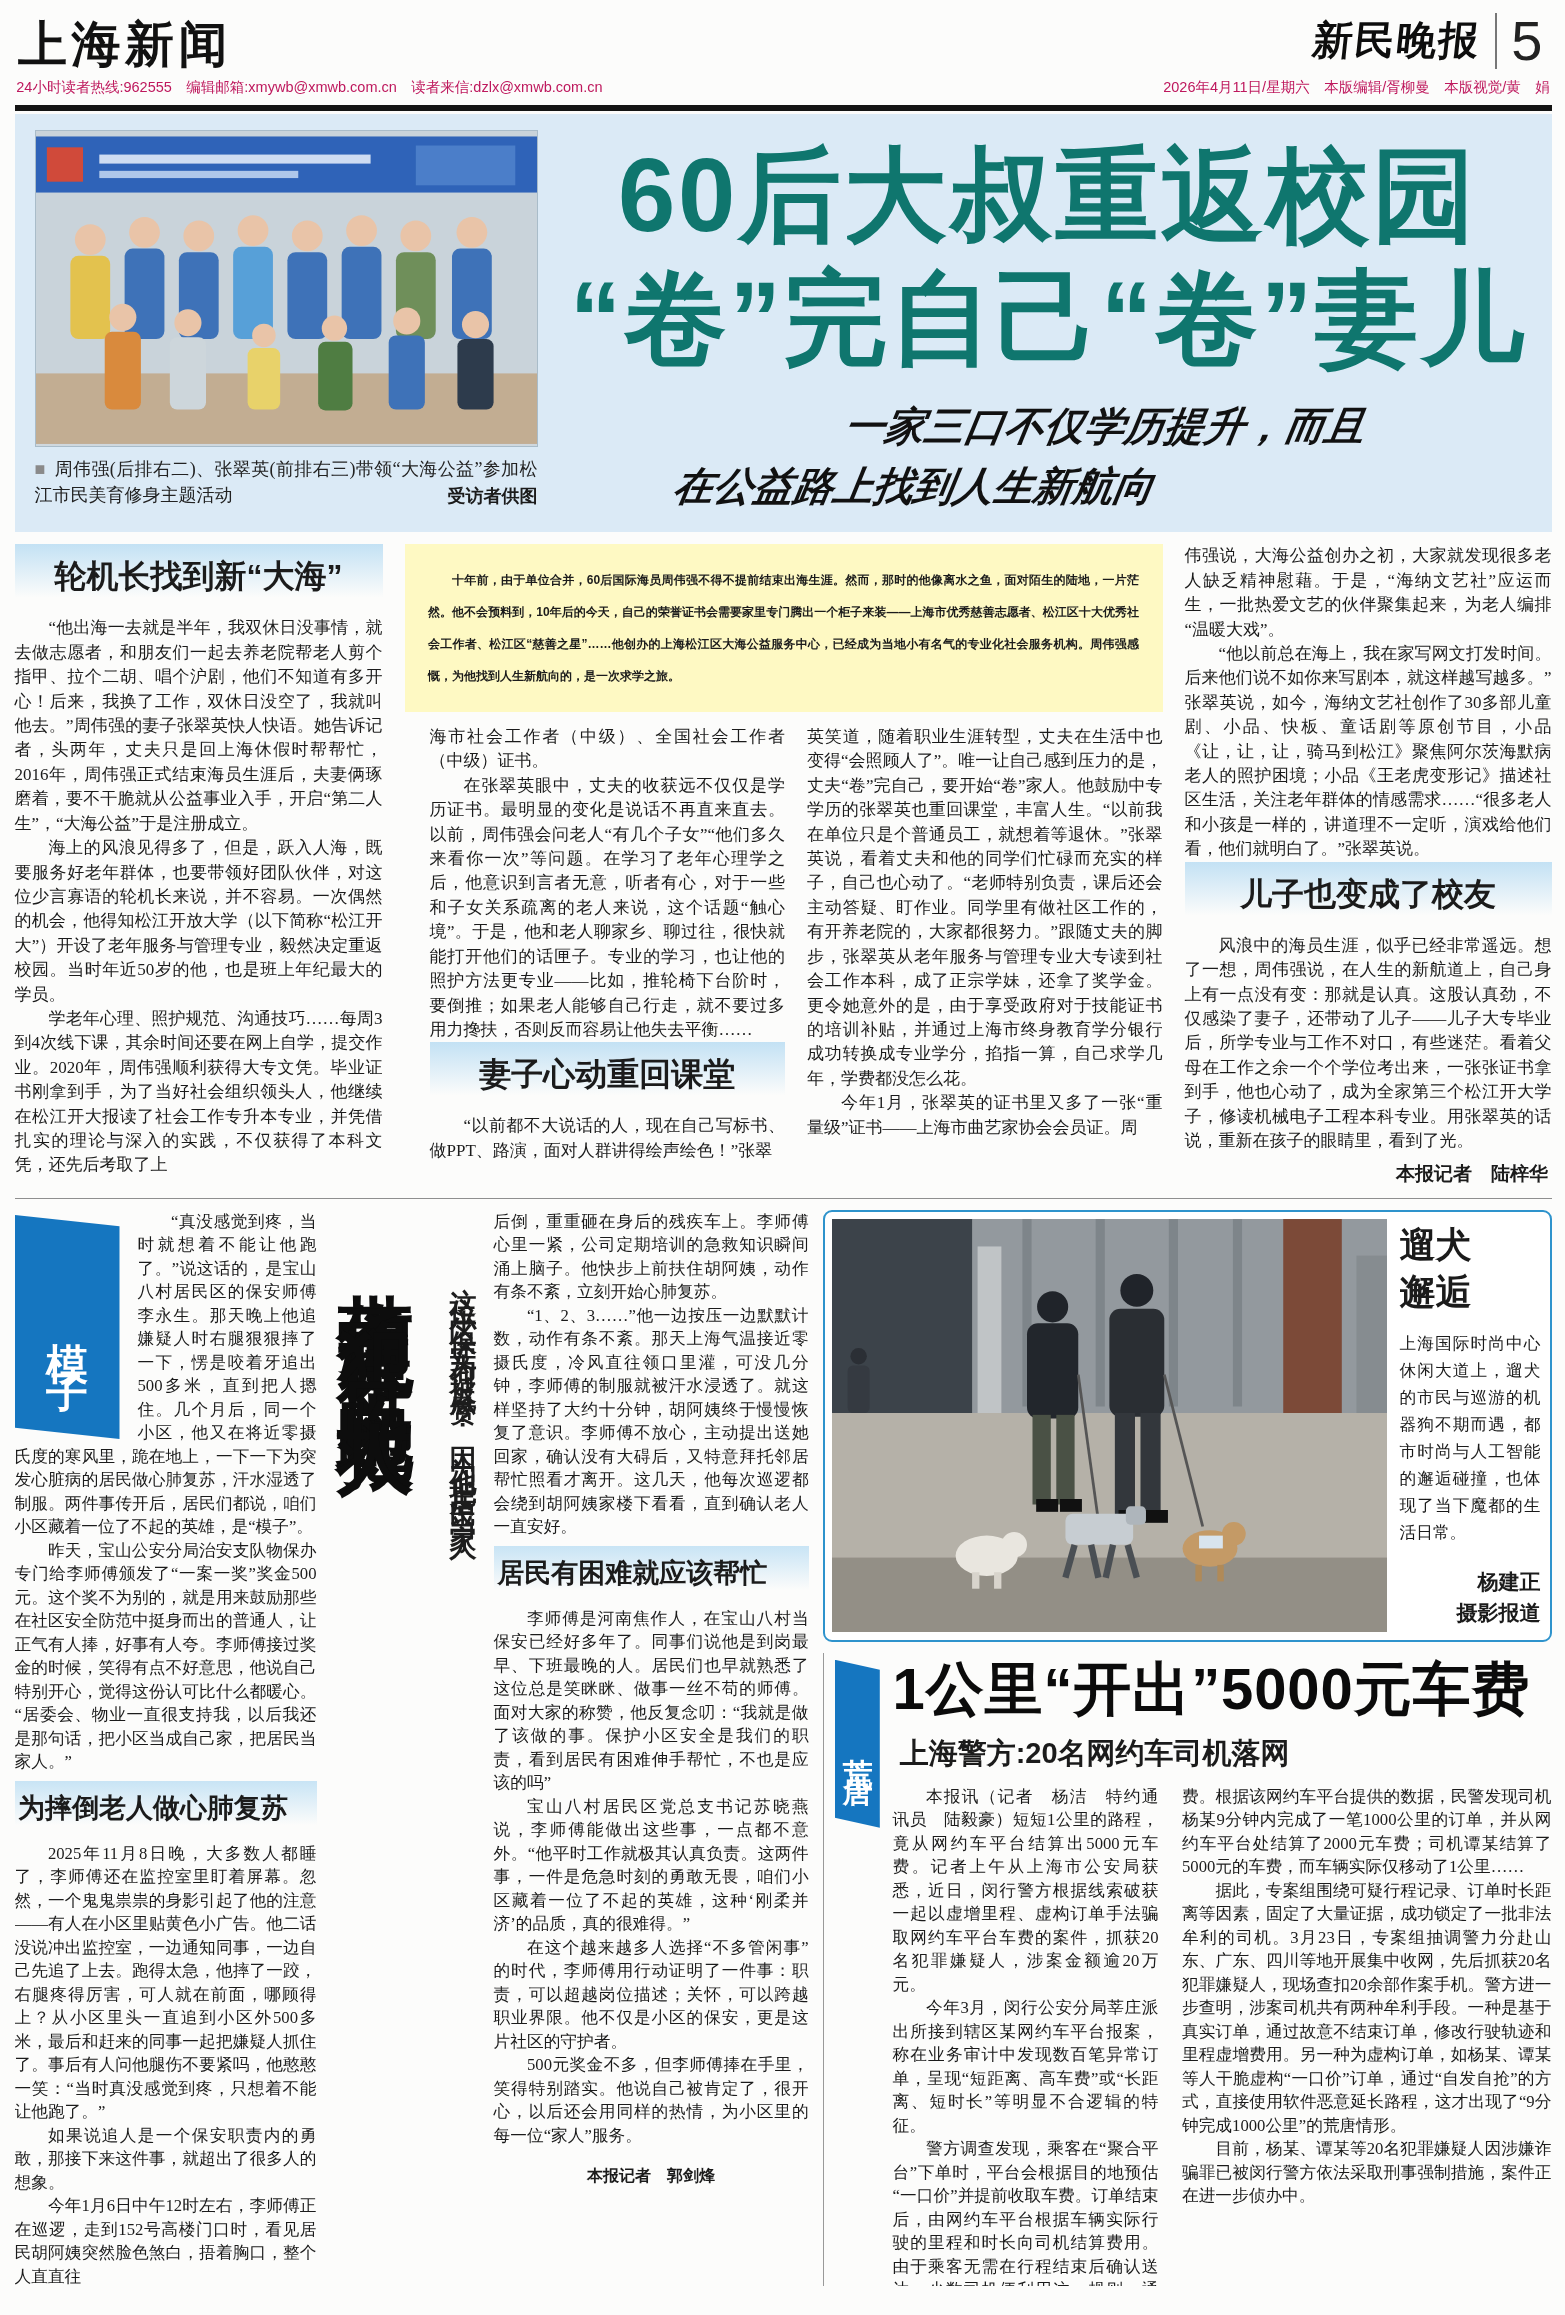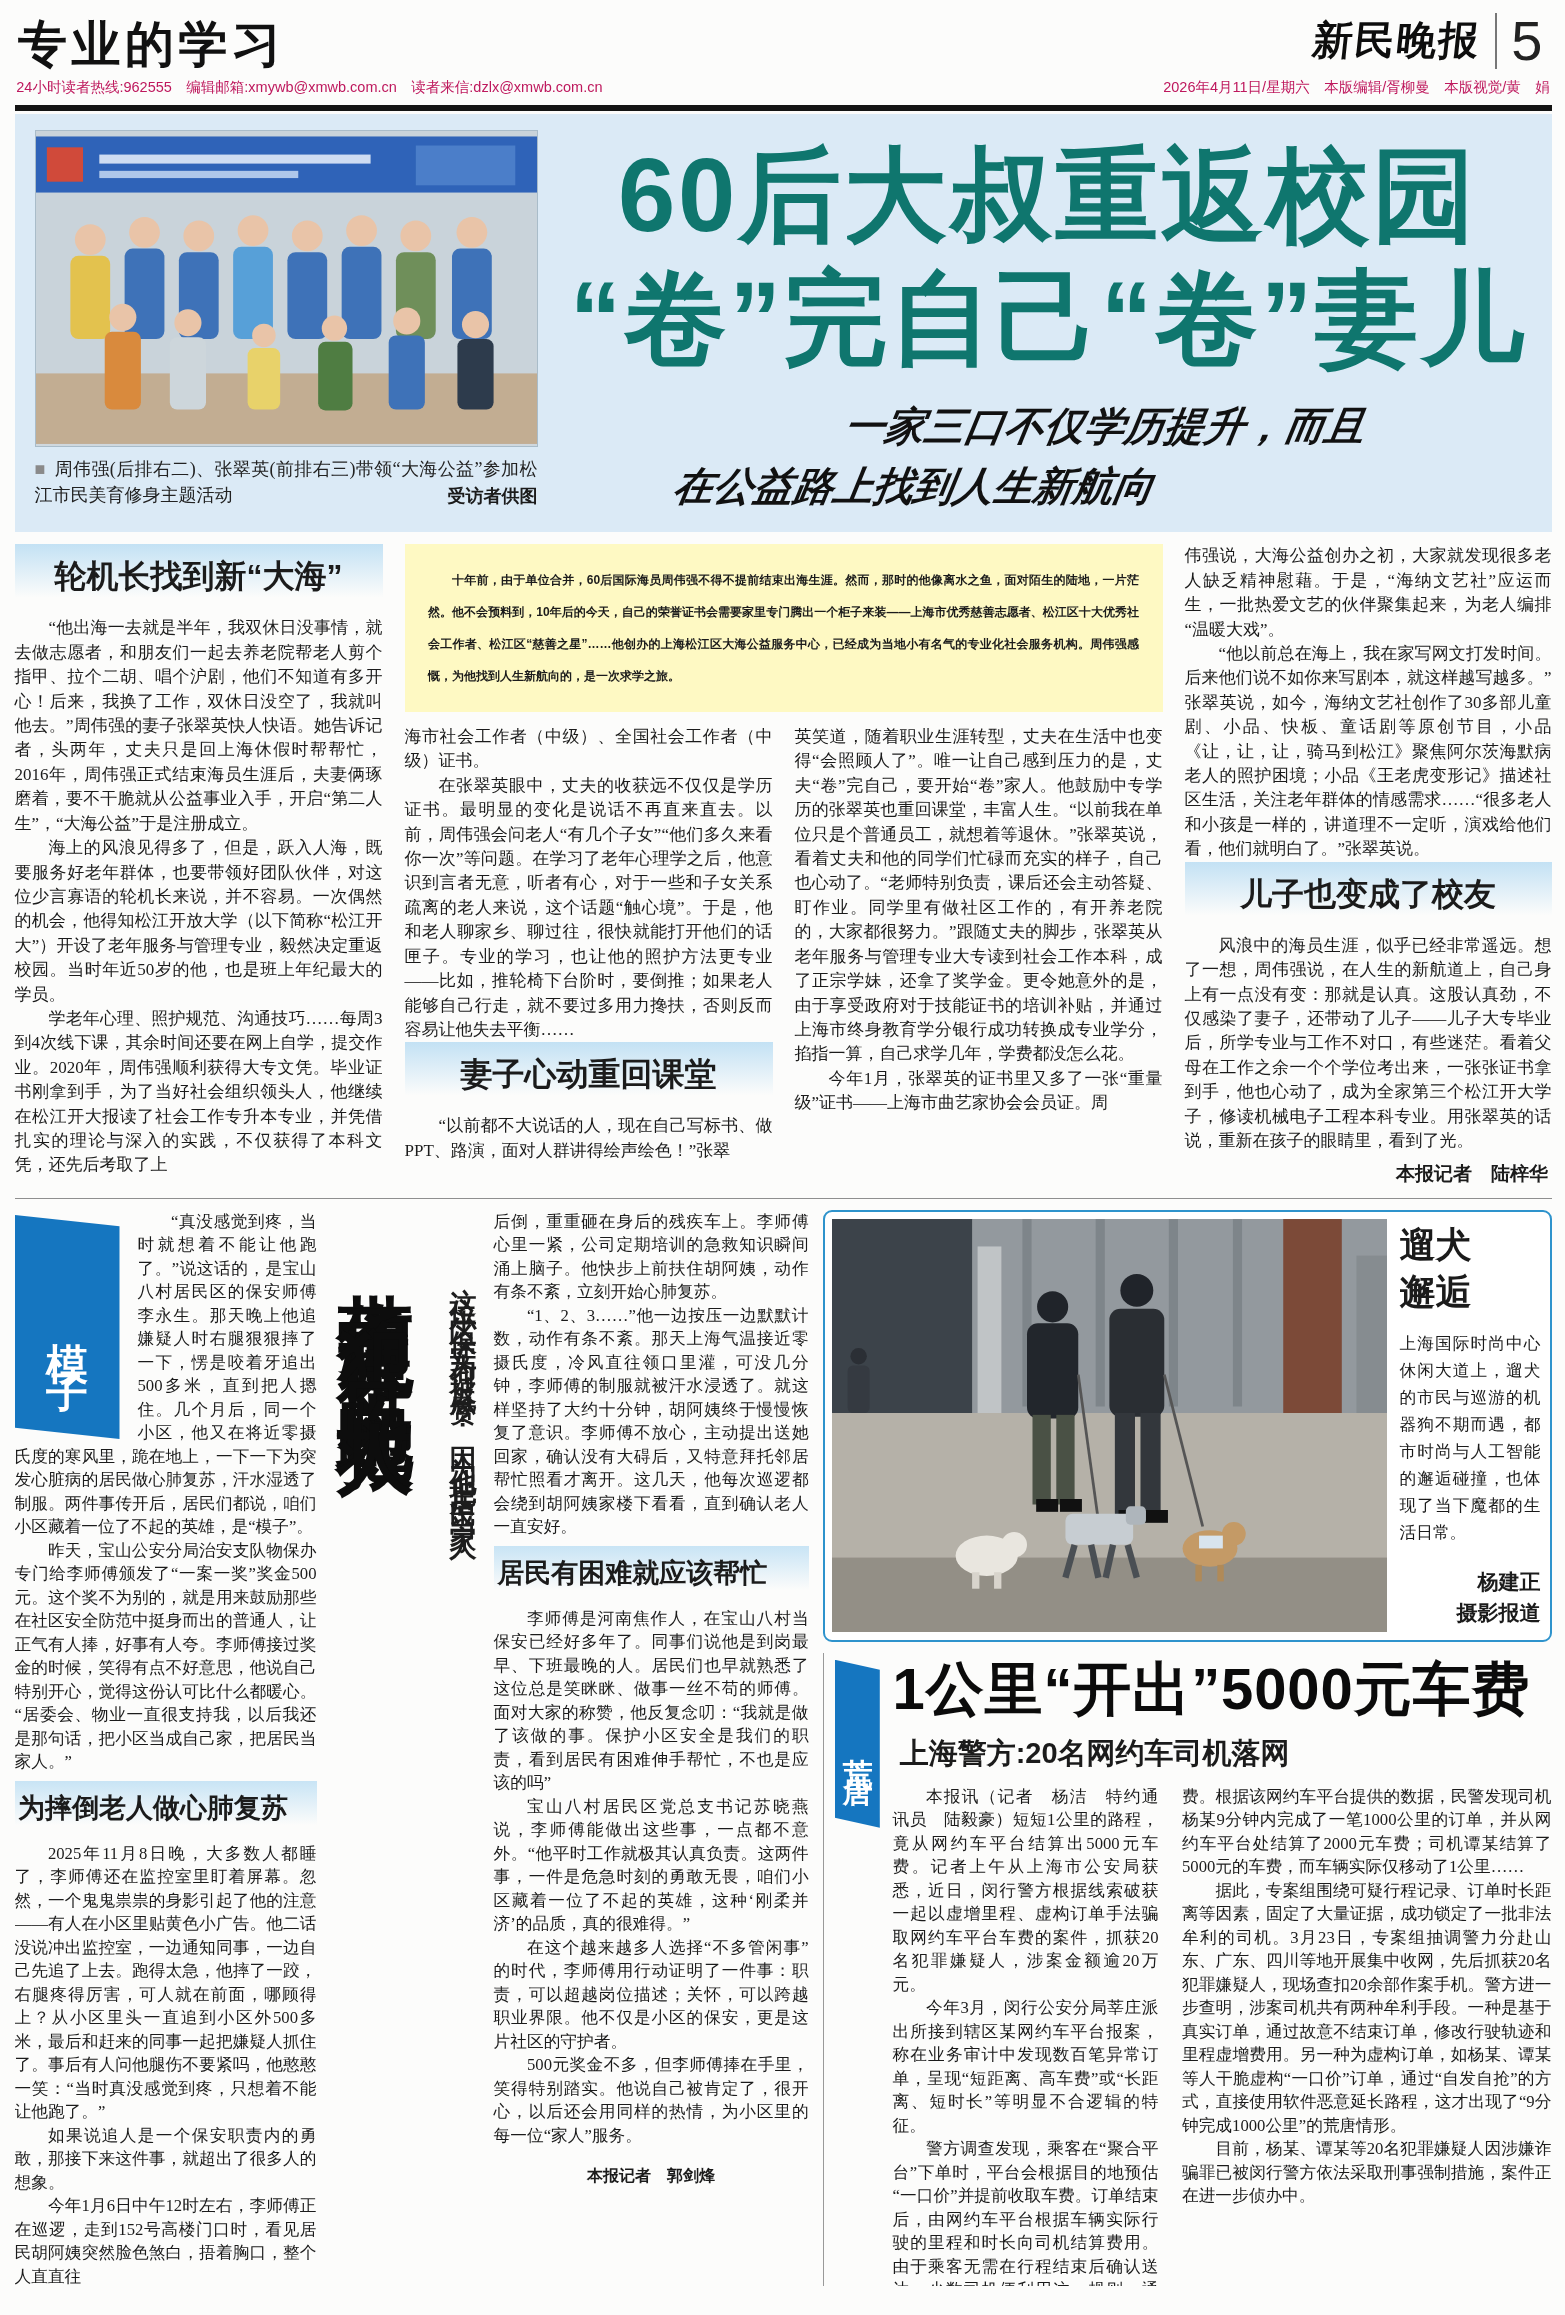--- a/index.html
+++ b/index.html
@@ -45,21 +45,21 @@
   .a1last{flex:1;min-width:0;}
   .sec-band{font-family:"Liberation Sans","DejaVu Sans",sans-serif;font-weight:700;font-size:32px;
        text-align:center;padding:11px 0 8.1px;margin-bottom:9px;
        background:linear-gradient(180deg,#c3e1f4 0%,rgba(255,255,255,0) 85%);}
   .body-text{font-size:17px;line-height:24.4px;text-align:justify;}
   .para{margin:0;text-indent:2em;}
   .para.cont{text-indent:0;}
   .intro{background:#fef9c3;padding:20px 23.5px;margin-bottom:12.7px;text-align:justify;
        font-family:"Liberation Sans","DejaVu Sans",sans-serif;font-weight:700;
        font-size:12px;line-height:32px;text-indent:2em;}
-  .twocol{display:flex;gap:22px;}
+  .twocol{display:flex;gap:22px;margin-left:25px;}
   .twocol>div{width:368px;min-width:0;}
   .byline{font-family:"Liberation Sans","DejaVu Sans",sans-serif;font-weight:700;font-size:19px;
        text-align:right;margin-top:7.2px;padding-right:3.6px;}
 
   
   .bottom{display:flex;gap:16.3px;margin-top:11px;height:1076px;overflow:hidden;}
   .guard{width:792px;flex:none;display:flex;gap:12.7px;}
   .gcol{width:302px;flex:none;min-width:0;}
   .gcol2{width:315px;flex:none;min-width:0;}
   .guard .body-text{font-size:16.7px;line-height:23.5px;}
@@ -103,21 +103,21 @@
   .tca{width:266px;flex:none;min-width:0;}
   .tcb{flex:1;min-width:0;}
   .taxi .body-text{font-size:16.7px;line-height:23.5px;}
 </style>
 </head>
 <body>
 
 <div class="page">
 
   <div class="mast-row">
-    <div class="section-title">专业的学习</div>
+    <div class="section-title">上海新闻</div>
     <div class="mast-right">
       <div class="paper-name">新民晚报</div>
       <div class="num-divider"></div>
       <div class="page-num">5</div>
     </div>
   </div>
   <div class="info-row">
     <div>24小时读者热线:962555　编辑邮箱:xmywb@xmwb.com.cn　读者来信:dzlx@xmwb.com.cn</div>
     <div>2026年4月11日/星期六　本版编辑/胥柳曼　本版视觉/黄　娟</div>
   </div>

